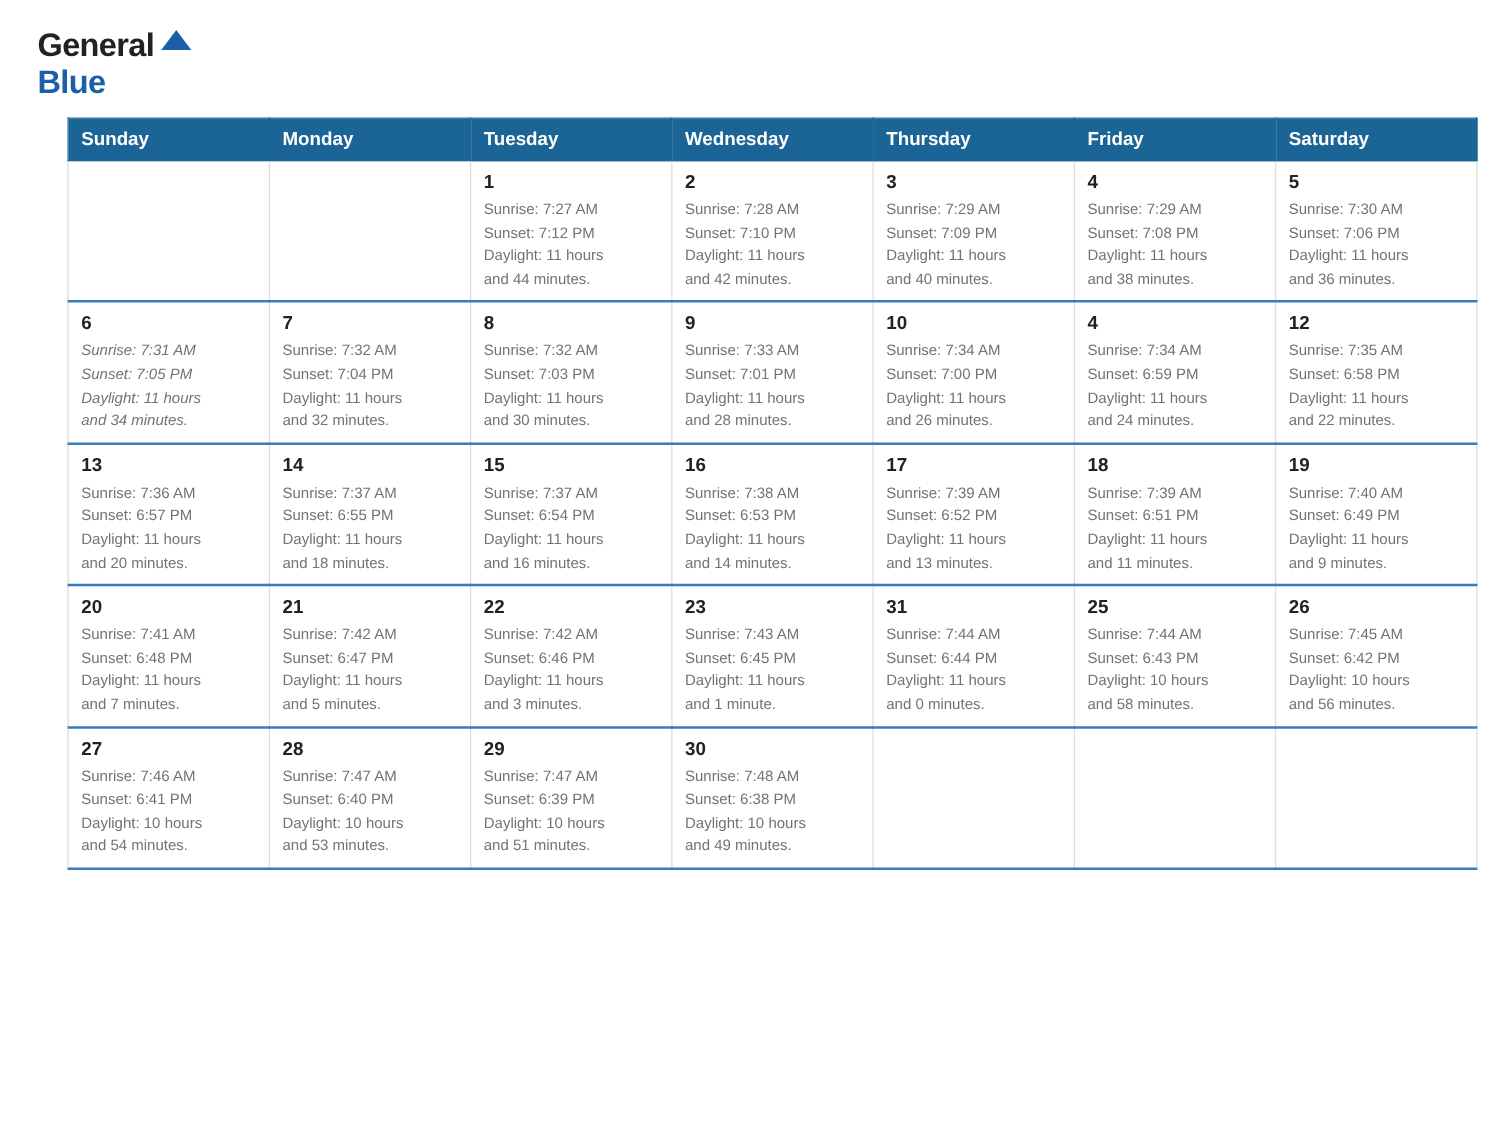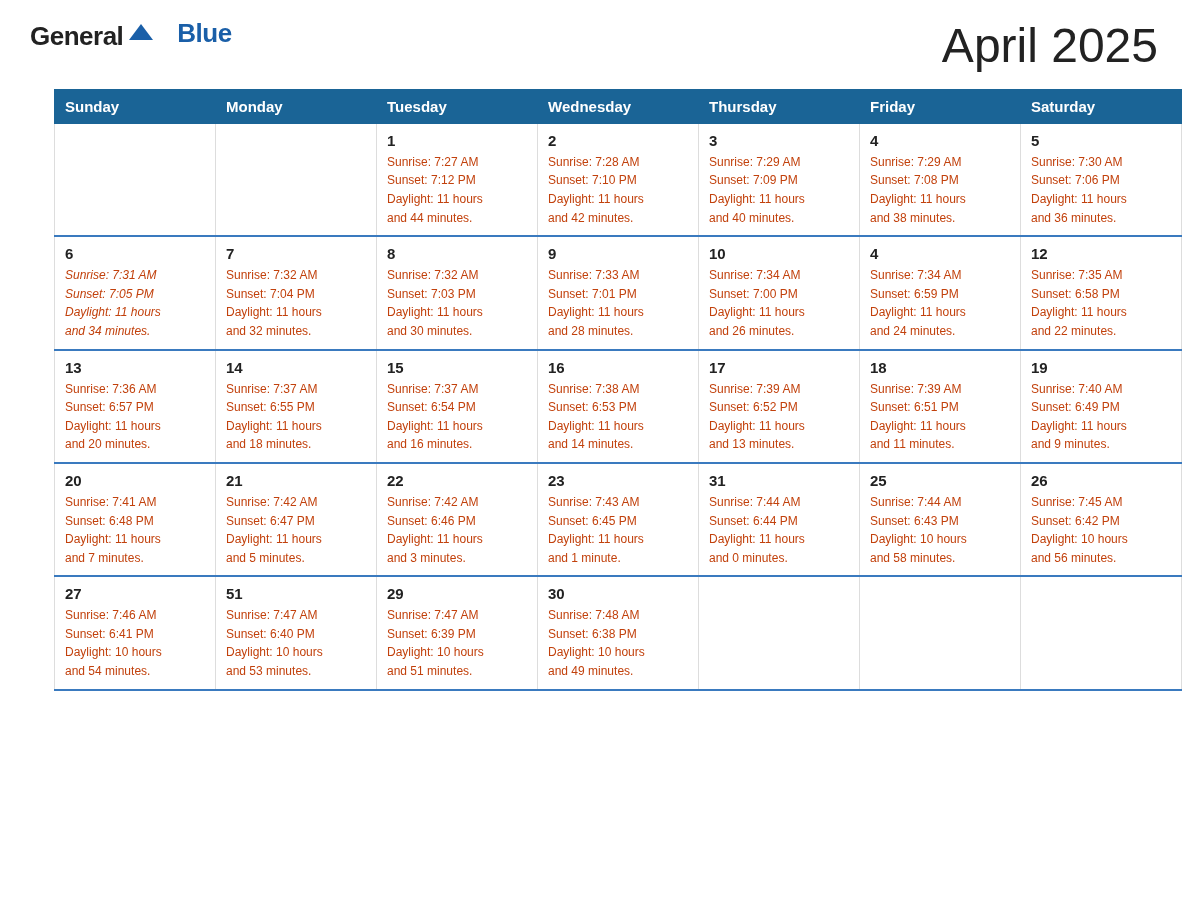--- a/index.html
+++ b/index.html
@@ -63,64 +63,62 @@
     tbody tr td:last-child { border-right: 1px solid #ddd; }
     .day-number {
       font-size: 15px;
       font-weight: bold;
       color: #222;
       display: block;
       margin-bottom: 4px;
     }
     .day-info {
       font-size: 12px;
-      color: #c2410c;
+      color: #737373;
       line-height: 1.55;
     }
     .empty-cell { background: #fff; }
     .logo-wrapper {
       display: flex;
-      flex-direction: row;
+      flex-direction: column;
       align-items: flex-start;
     }
     .logo-line1 {
       font-size: 26px;
       font-weight: bold;
       color: #222;
       line-height: 1;
       letter-spacing: -0.5px;
     }
     .logo-line2 {
       font-size: 26px;
       font-weight: bold;
       color: #1a5fa8;
       line-height: 1;
       letter-spacing: -0.5px;
-      margin-left: 20px;
     }
     .logo-svg {
       display: inline-block;
       vertical-align: middle;
     }
   </style>
 </head>
 <body>
 
 <div class="header">
   <div class="logo-wrapper">
     <div style="display:flex;align-items:center;gap:2px;">
       <span class="logo-line1">General</span>
       <svg class="logo-svg" width="32" height="32" viewBox="0 0 32 32">
         <polygon points="16,4 28,20 4,20" fill="#1a5fa8"></polygon>
       </svg>
     </div>
     <span class="logo-line2">Blue</span>
   </div>
   <div class="title-block">
-    <div class="month-title">April 2025</div>
   </div>
 </div>
 
 <table>
   <thead>
     <tr>
     <th>Sunday</th>
         <th>Monday</th>
         <th>Tuesday</th>
         <th>Wednesday</th>
@@ -324,21 +322,21 @@
       </tr>
       <tr>
         <td>
           <span class="day-number">27</span>
           <div class="day-info" style="white-space: pre-line;">Sunrise: 7:46 AM
 Sunset: 6:41 PM
 Daylight: 10 hours
 and 54 minutes.</div>
         </td>
         <td>
-          <span class="day-number">51</span>
+          <span class="day-number">28</span>
           <div class="day-info" style="white-space: pre-line;">Sunrise: 7:47 AM
 Sunset: 6:40 PM
 Daylight: 10 hours
 and 53 minutes.</div>
         </td>
         <td>
           <span class="day-number">29</span>
           <div class="day-info" style="white-space: pre-line;">Sunrise: 7:47 AM
 Sunset: 6:39 PM
 Daylight: 10 hours

